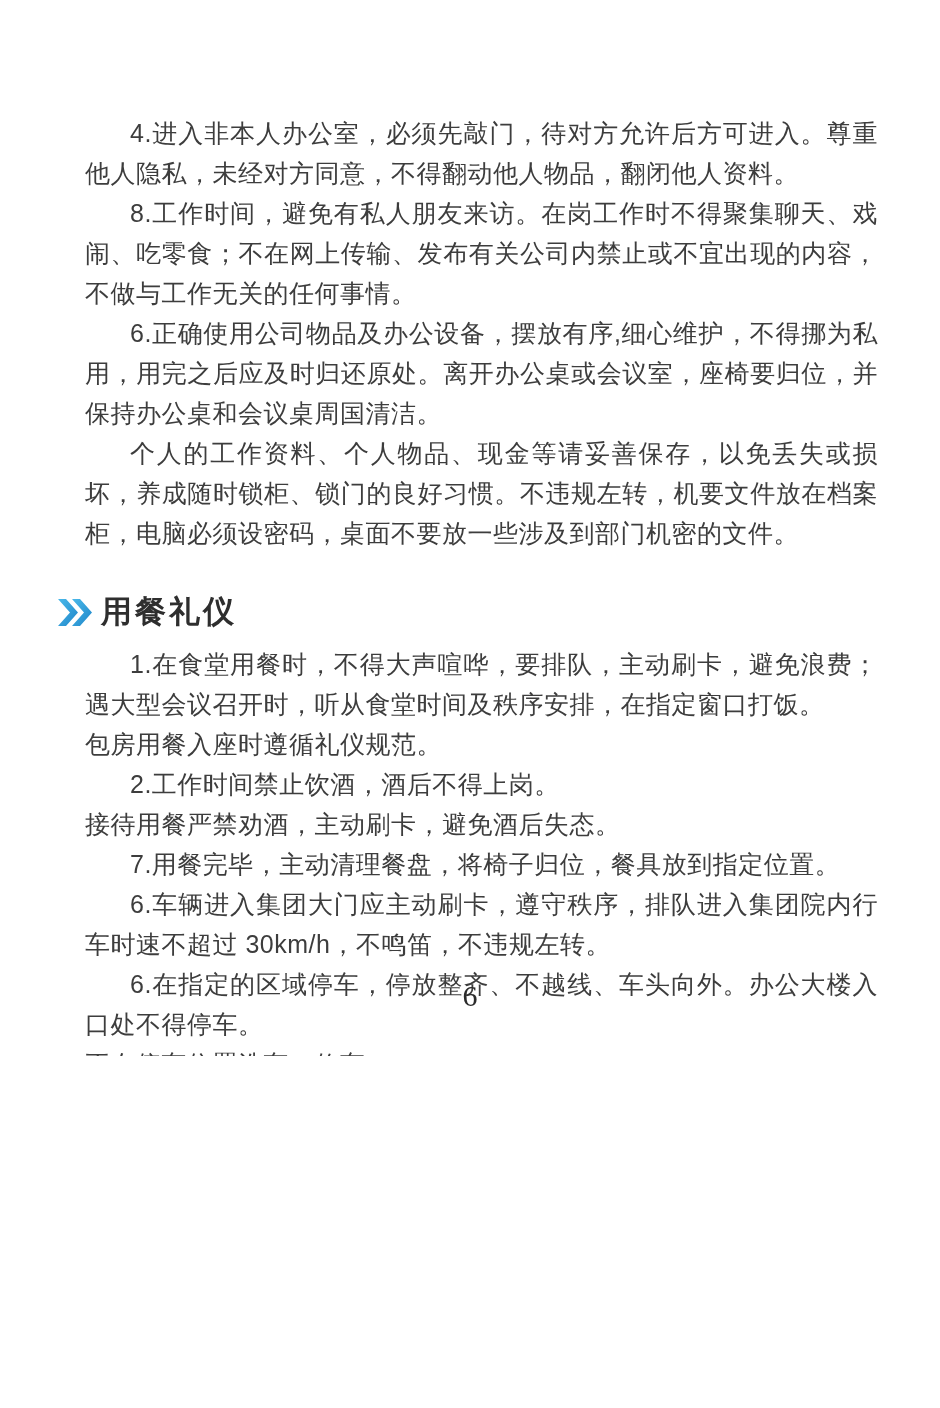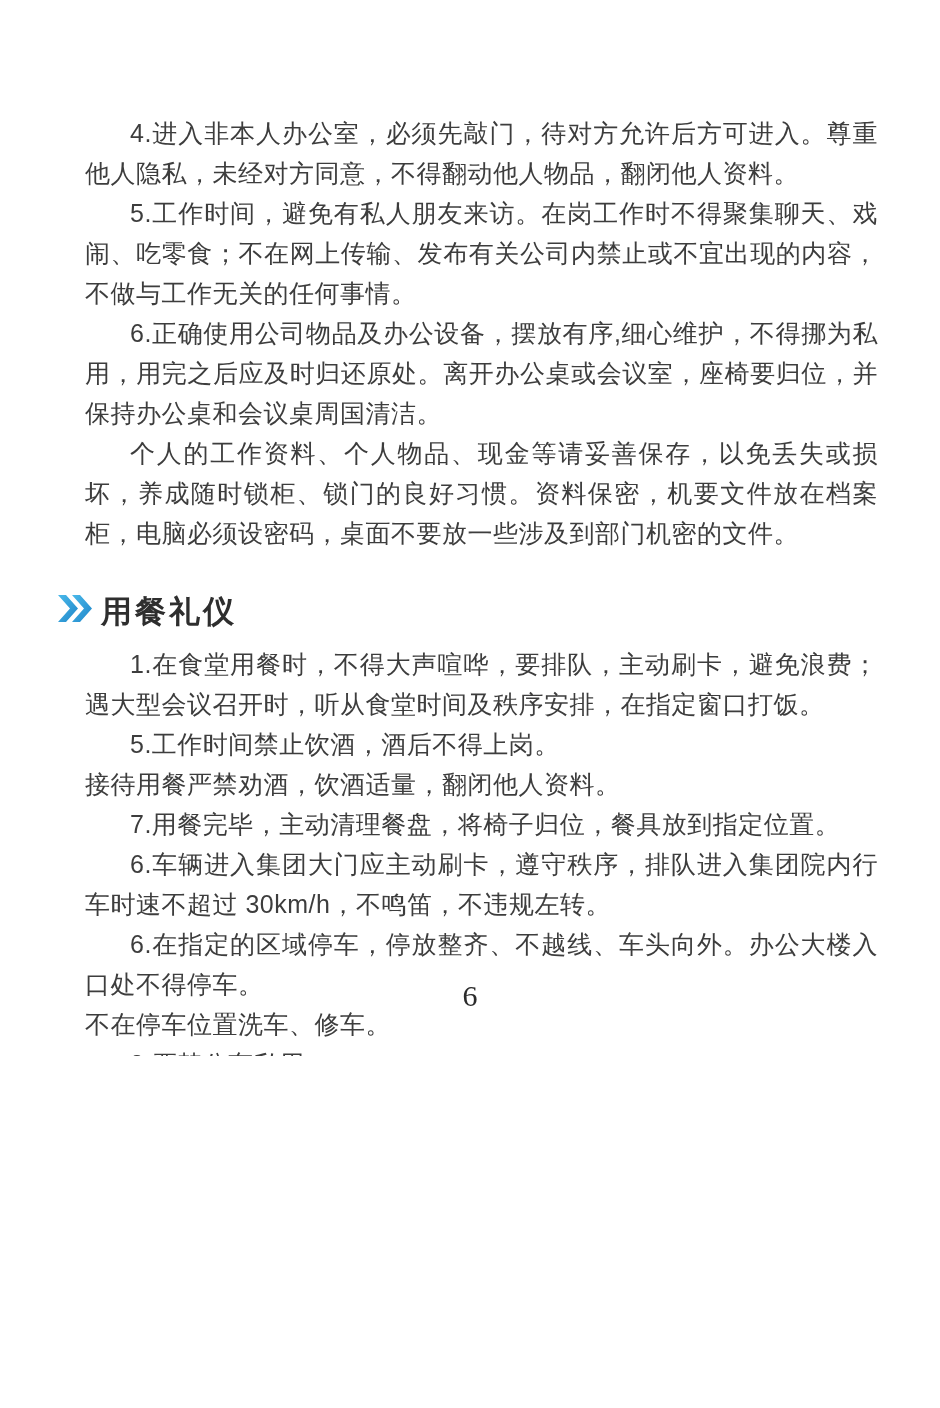--- a/index.html
+++ b/index.html
@@ -23,21 +23,21 @@
     margin: 0;
     font-size: 25px;
     line-height: 40px;
     text-align: justify;
     letter-spacing: 0.5px;
     word-break: break-all;
   }
   .para.indent { text-indent: 45px; }
   .section-header {
     display: flex;
-    align-items: flex-start;
+    align-items: center;
     margin: 42px 0 15px -27px;
   }
   .chevron-icon {
     display: inline-block;
     width: 34px;
     height: 27px;
     margin-right: 9px;
     flex: 0 0 auto;
   }
   .chevron-icon svg { display: block; }
@@ -62,45 +62,46 @@
     color: #2b2b2b;
   }
 </style>
 </head>
 <body>
 
 <div class="page">
 
   <section>
     <p class="para indent">4.进入非本人办公室，必须先敲门，待对方允许后方可进入。尊重他人隐私，未经对方同意，不得翻动他人物品，翻闭他人资料。</p>
-    <p class="para indent">5.工作时间，避免有私人朋友来访。在岗工作时不得聚集聊天、戏闹、吃零食；不在网上传输、发布有关公司内禁止或不宜出现的内容，不做与工作无关的任何事情。</p>
+    <p class="para indent">8.工作时间，避免有私人朋友来访。在岗工作时不得聚集聊天、戏闹、吃零食；不在网上传输、发布有关公司内禁止或不宜出现的内容，不做与工作无关的任何事情。</p>
     <p class="para indent">6.正确使用公司物品及办公设备，摆放有序,细心维护，不得挪为私用，用完之后应及时归还原处。离开办公桌或会议室，座椅要归位，并保持办公桌和会议桌周国清洁。</p>
-    <p class="para indent">个人的工作资料、个人物品、现金等请妥善保存，以免丢失或损坏，养成随时锁柜、锁门的良好习惯。资料保密，机要文件放在档案柜，电脑必须设密码，桌面不要放一些涉及到部门机密的文件。</p>
+    <p class="para indent">个人的工作资料、个人物品、现金等请妥善保存，以免丢失或损坏，养成随时锁柜、锁门的良好习惯。不违规左转，机要文件放在档案柜，电脑必须设密码，桌面不要放一些涉及到部门机密的文件。</p>
   </section>
 
   <div class="section-header">
     <span class="chevron-icon">
       <svg width="34" height="27" viewBox="0 0 34 27" xmlns="http://www.w3.org/2000/svg">
         <defs>
           <linearGradient id="chevGradA" x1="0" y1="0" x2="1" y2="1">
             <stop offset="0" stop-color="#4ab9ea"></stop>
             <stop offset="1" stop-color="#1f86c9"></stop>
           </linearGradient>
         </defs>
         <polygon points="0,0 8,0 20,13.5 8,27 0,27 12,13.5" fill="url(#chevGradA)"></polygon>
         <polygon points="14,0 22,0 34,13.5 22,27 14,27 26,13.5" fill="url(#chevGradA)"></polygon>
       </svg>
     </span>
     <h2 class="section-title">用餐礼仪</h2>
   </div>
 
   <section>
     <p class="para indent">1.在食堂用餐时，不得大声喧哗，要排队，主动刷卡，避免浪费；遇大型会议召开时，听从食堂时间及秩序安排，在指定窗口打饭。</p>
-    <p class="para indent">5.工作时间禁止饮酒，酒后不得上岗。</p>
-    <p class="para">接待用餐严禁劝酒，饮酒适量，翻闭他人资料。</p>
+    <p class="para">包房用餐入座时遵循礼仪规范。</p>
+    <p class="para indent">2.工作时间禁止饮酒，酒后不得上岗。</p>
+    <p class="para">接待用餐严禁劝酒，主动刷卡，避免酒后失态。</p>
     <p class="para indent">7.用餐完毕，主动清理餐盘，将椅子归位，餐具放到指定位置。</p>
   </section>
 
 
   <section>
     <p class="para indent">6.车辆进入集团大门应主动刷卡，遵守秩序，排队进入集团院内行车时速不超过 30km/h，不鸣笛，不违规左转。</p>
     <p class="para indent">6.在指定的区域停车，停放整齐、不越线、车头向外。办公大楼入口处不得停车。</p>
     <p class="para">不在停车位置洗车、修车。</p>
     <p class="para indent">3.严禁公车私用。</p>
   </section>

